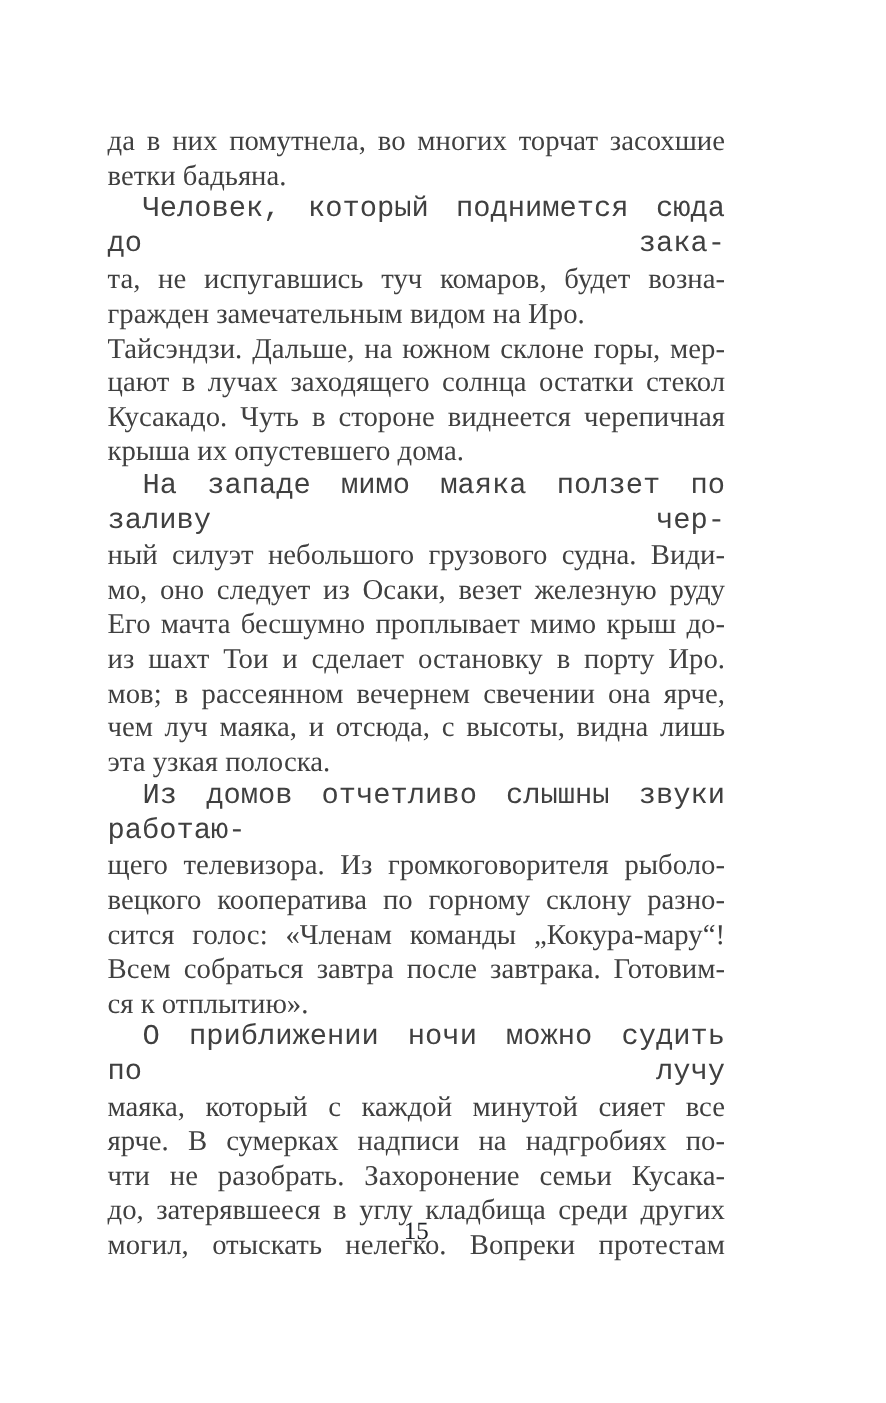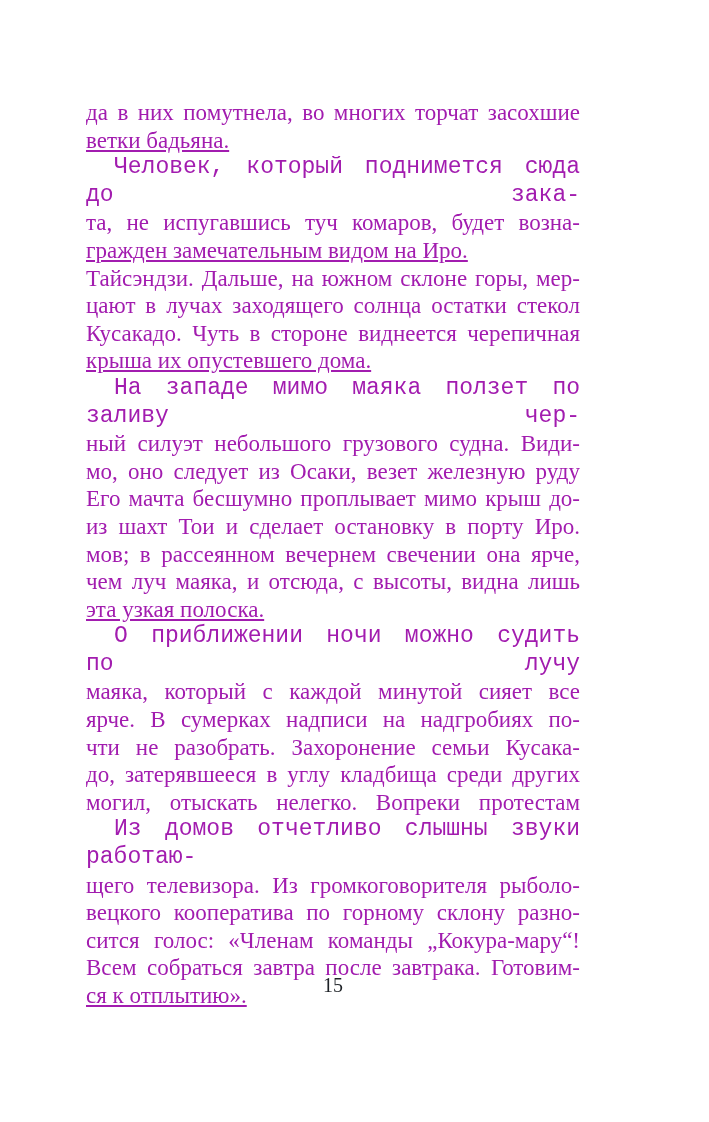--- a/index.html
+++ b/index.html
@@ -30,41 +30,40 @@
     margin: 0;
     padding: 0;
   }
   .line {
     text-align: justify;
     text-align-last: justify;
     white-space: normal;
   }
   .line.last {
     text-align-last: left;
-    text-decoration: underline;
   }
   .line.indent {
     text-indent: 28px;
     font-family: Liberation Mono, monospace;
   }
   .page-number {
     position: absolute;
     top: 973px;
     left: 86px;
     width: 494px;
     text-align: center;
     font-size: 20px;
     line-height: 24px;
   }
 </style>
 </head>
 <body style="background: rgb(255, 255, 255);">
 
 <div class="book-page">
-  <main class="text-block" style="color: #a21caf;">
+  <main class="text-block" style="color: #404040;">
       <div class="paragraph">
         <div class="line">да в них помутнела, во многих торчат засохшие</div>
         <div class="line last">ветки бадьяна.</div>
       </div>
       <div class="paragraph">
         <div class="line indent">Человек, который поднимется сюда до зака-</div>
         <div class="line">та, не испугавшись туч комаров, будет возна-</div>
         <div class="line last">гражден замечательным видом на Иро.</div>
       </div>
       <div class="paragraph">
@@ -77,30 +76,30 @@
         <div class="line indent">На западе мимо маяка ползет по заливу чер-</div>
         <div class="line">ный силуэт небольшого грузового судна. Види-</div>
         <div class="line">мо, оно следует из Осаки, везет железную руду</div>
         <div class="line">Его мачта бесшумно проплывает мимо крыш до-</div>
         <div class="line">из шахт Тои и сделает остановку в порту Иро.</div>
         <div class="line">мов; в рассеянном вечернем свечении она ярче,</div>
         <div class="line">чем луч маяка, и отсюда, с высоты, видна лишь</div>
         <div class="line last">эта узкая полоска.</div>
       </div>
       <div class="paragraph">
+        <div class="line indent">Из домов отчетливо слышны звуки работаю-</div>
+        <div class="line">щего телевизора. Из громкоговорителя рыболо-</div>
+        <div class="line">вецкого кооператива по горному склону разно-</div>
+        <div class="line">сится голос: «Членам команды „Кокура-мару“!</div>
+        <div class="line">Всем собраться завтра после завтрака. Готовим-</div>
+        <div class="line last">ся к отплытию».</div>
+      </div>
+      <div class="paragraph">
         <div class="line indent">О приближении ночи можно судить по лучу</div>
         <div class="line">маяка, который с каждой минутой сияет все</div>
         <div class="line">ярче. В сумерках надписи на надгробиях по-</div>
         <div class="line">чти не разобрать. Захоронение семьи Кусака-</div>
         <div class="line">до, затерявшееся в углу кладбища среди других</div>
         <div class="line">могил, отыскать нелегко. Вопреки протестам</div>
       </div>
-      <div class="paragraph">
-        <div class="line indent">Из домов отчетливо слышны звуки работаю-</div>
-        <div class="line">щего телевизора. Из громкоговорителя рыболо-</div>
-        <div class="line">вецкого кооператива по горному склону разно-</div>
-        <div class="line">сится голос: «Членам команды „Кокура-мару“!</div>
-        <div class="line">Всем собраться завтра после завтрака. Готовим-</div>
-        <div class="line last">ся к отплытию».</div>
-      </div>
     </main>
   <footer class="page-number" style="color: rgb(29, 33, 38);">15</footer>
 </div>
 
 </body></html>

